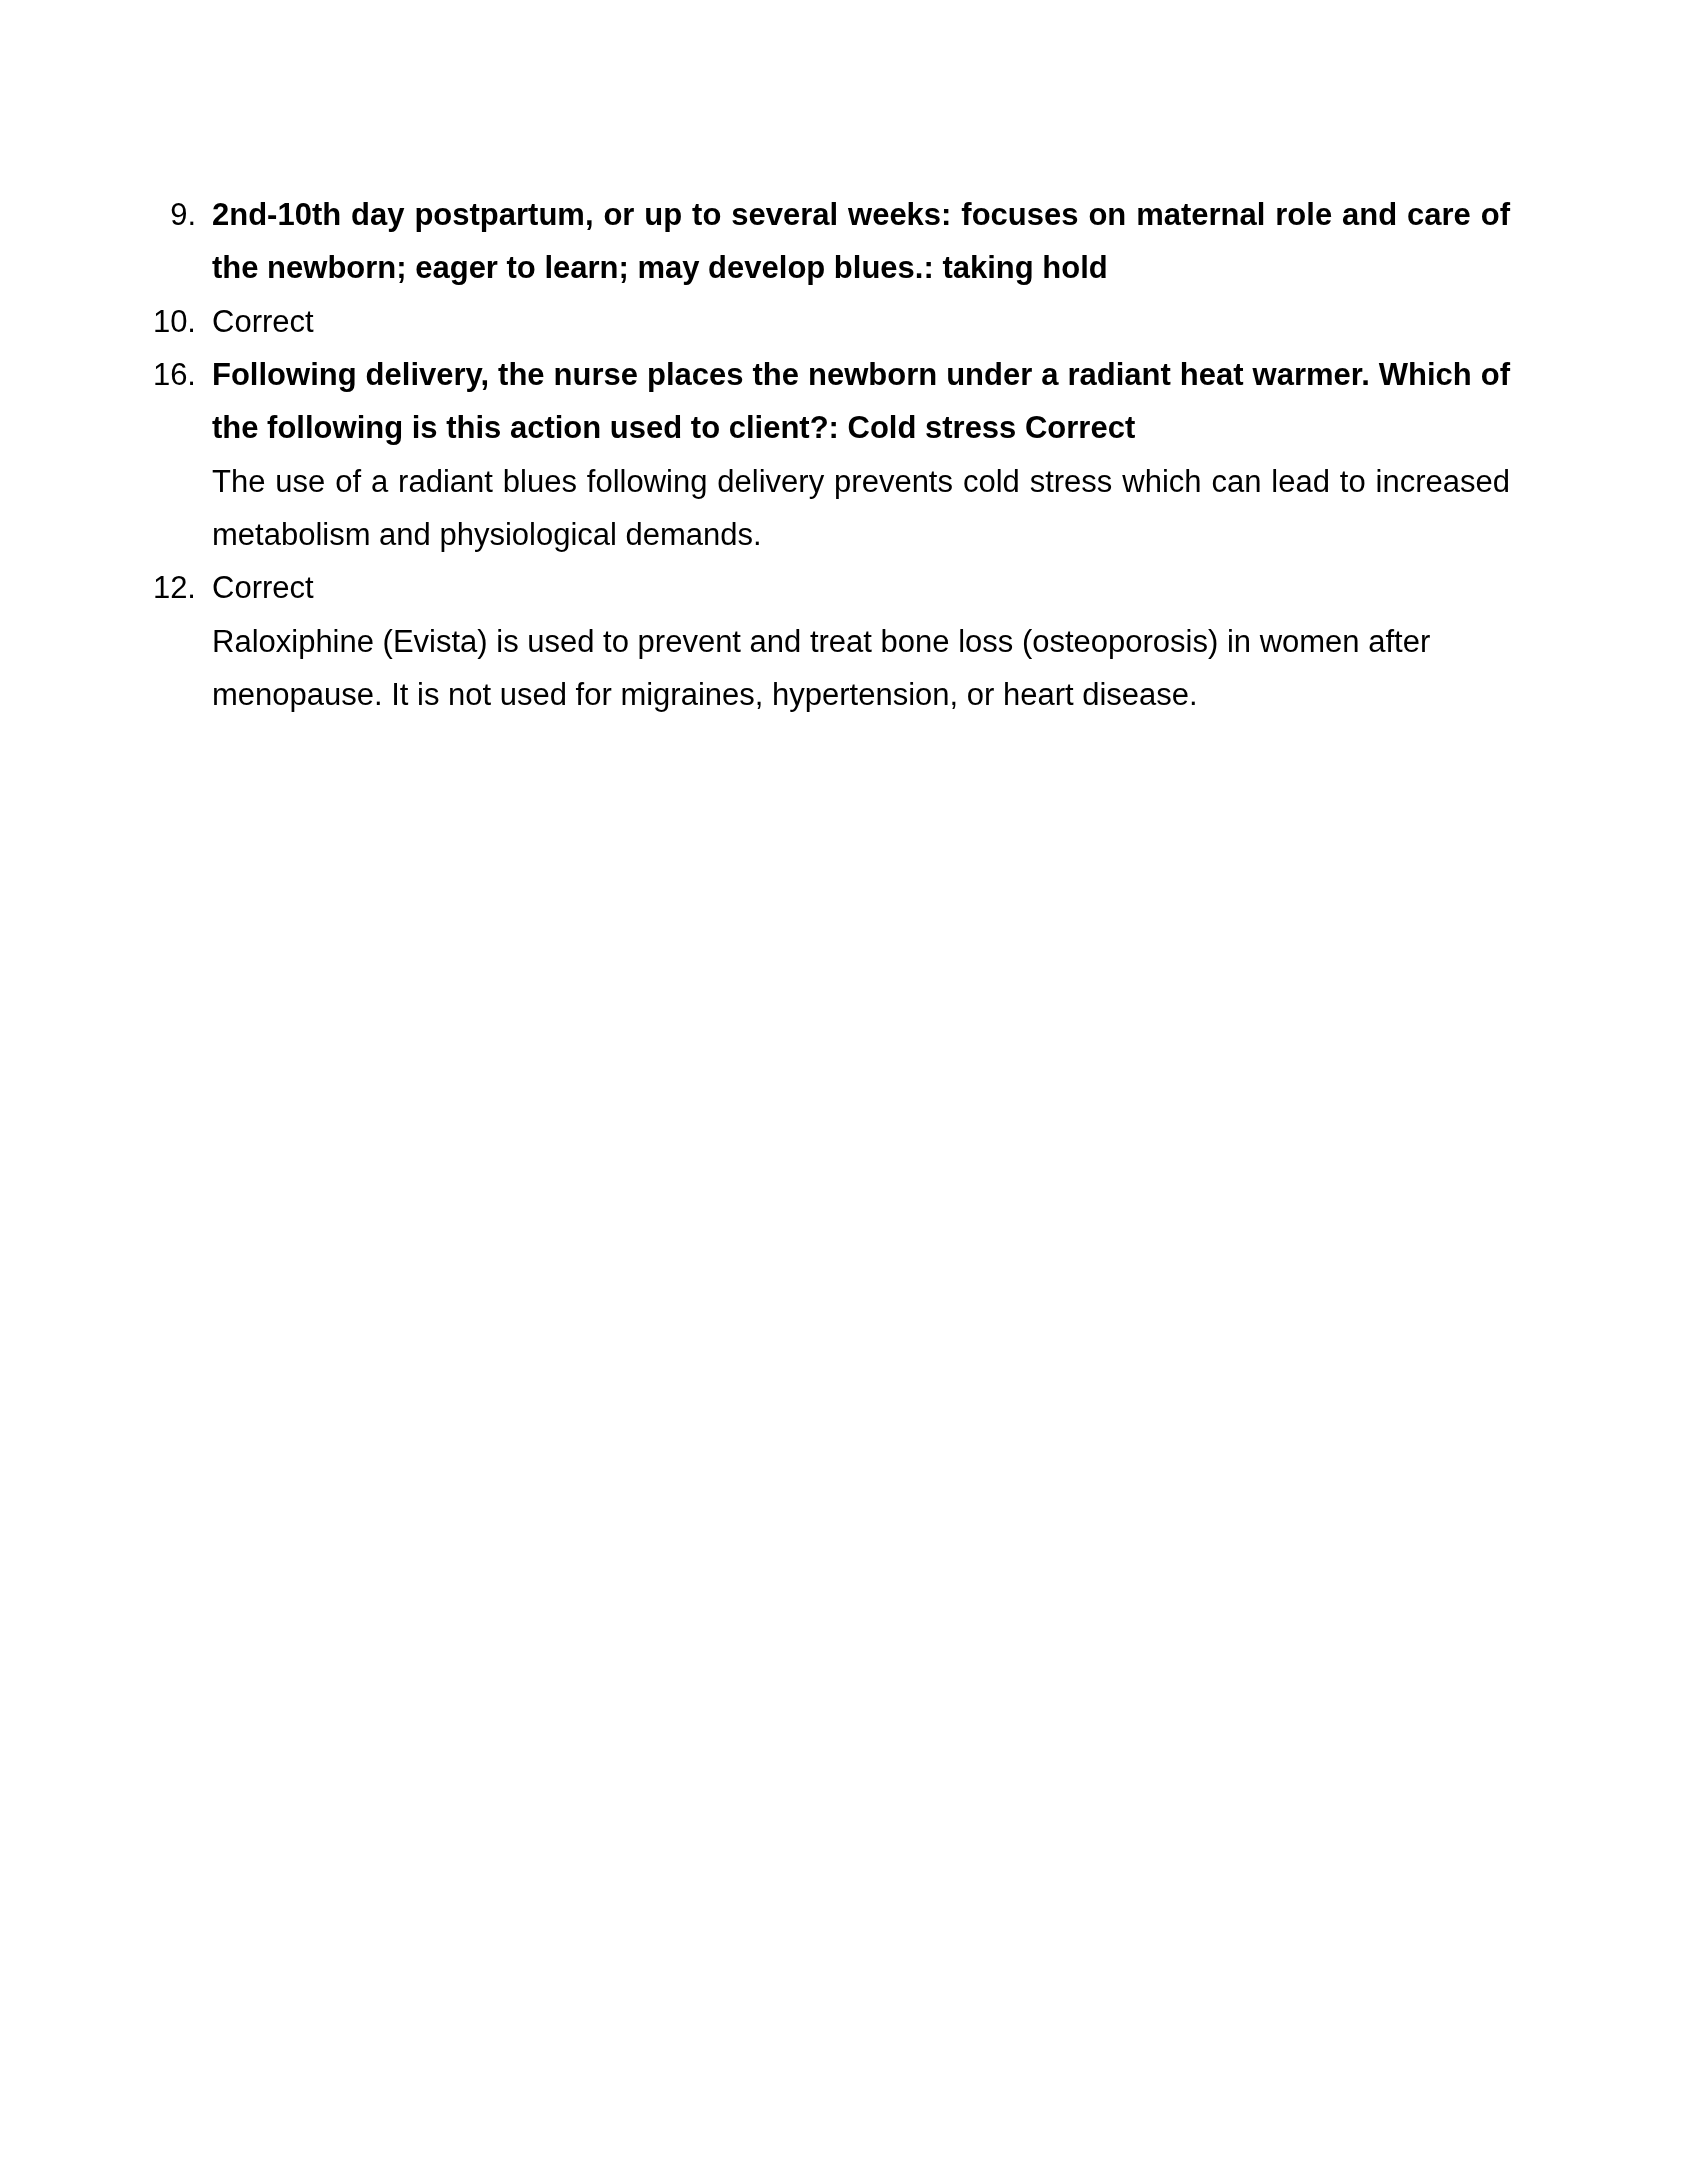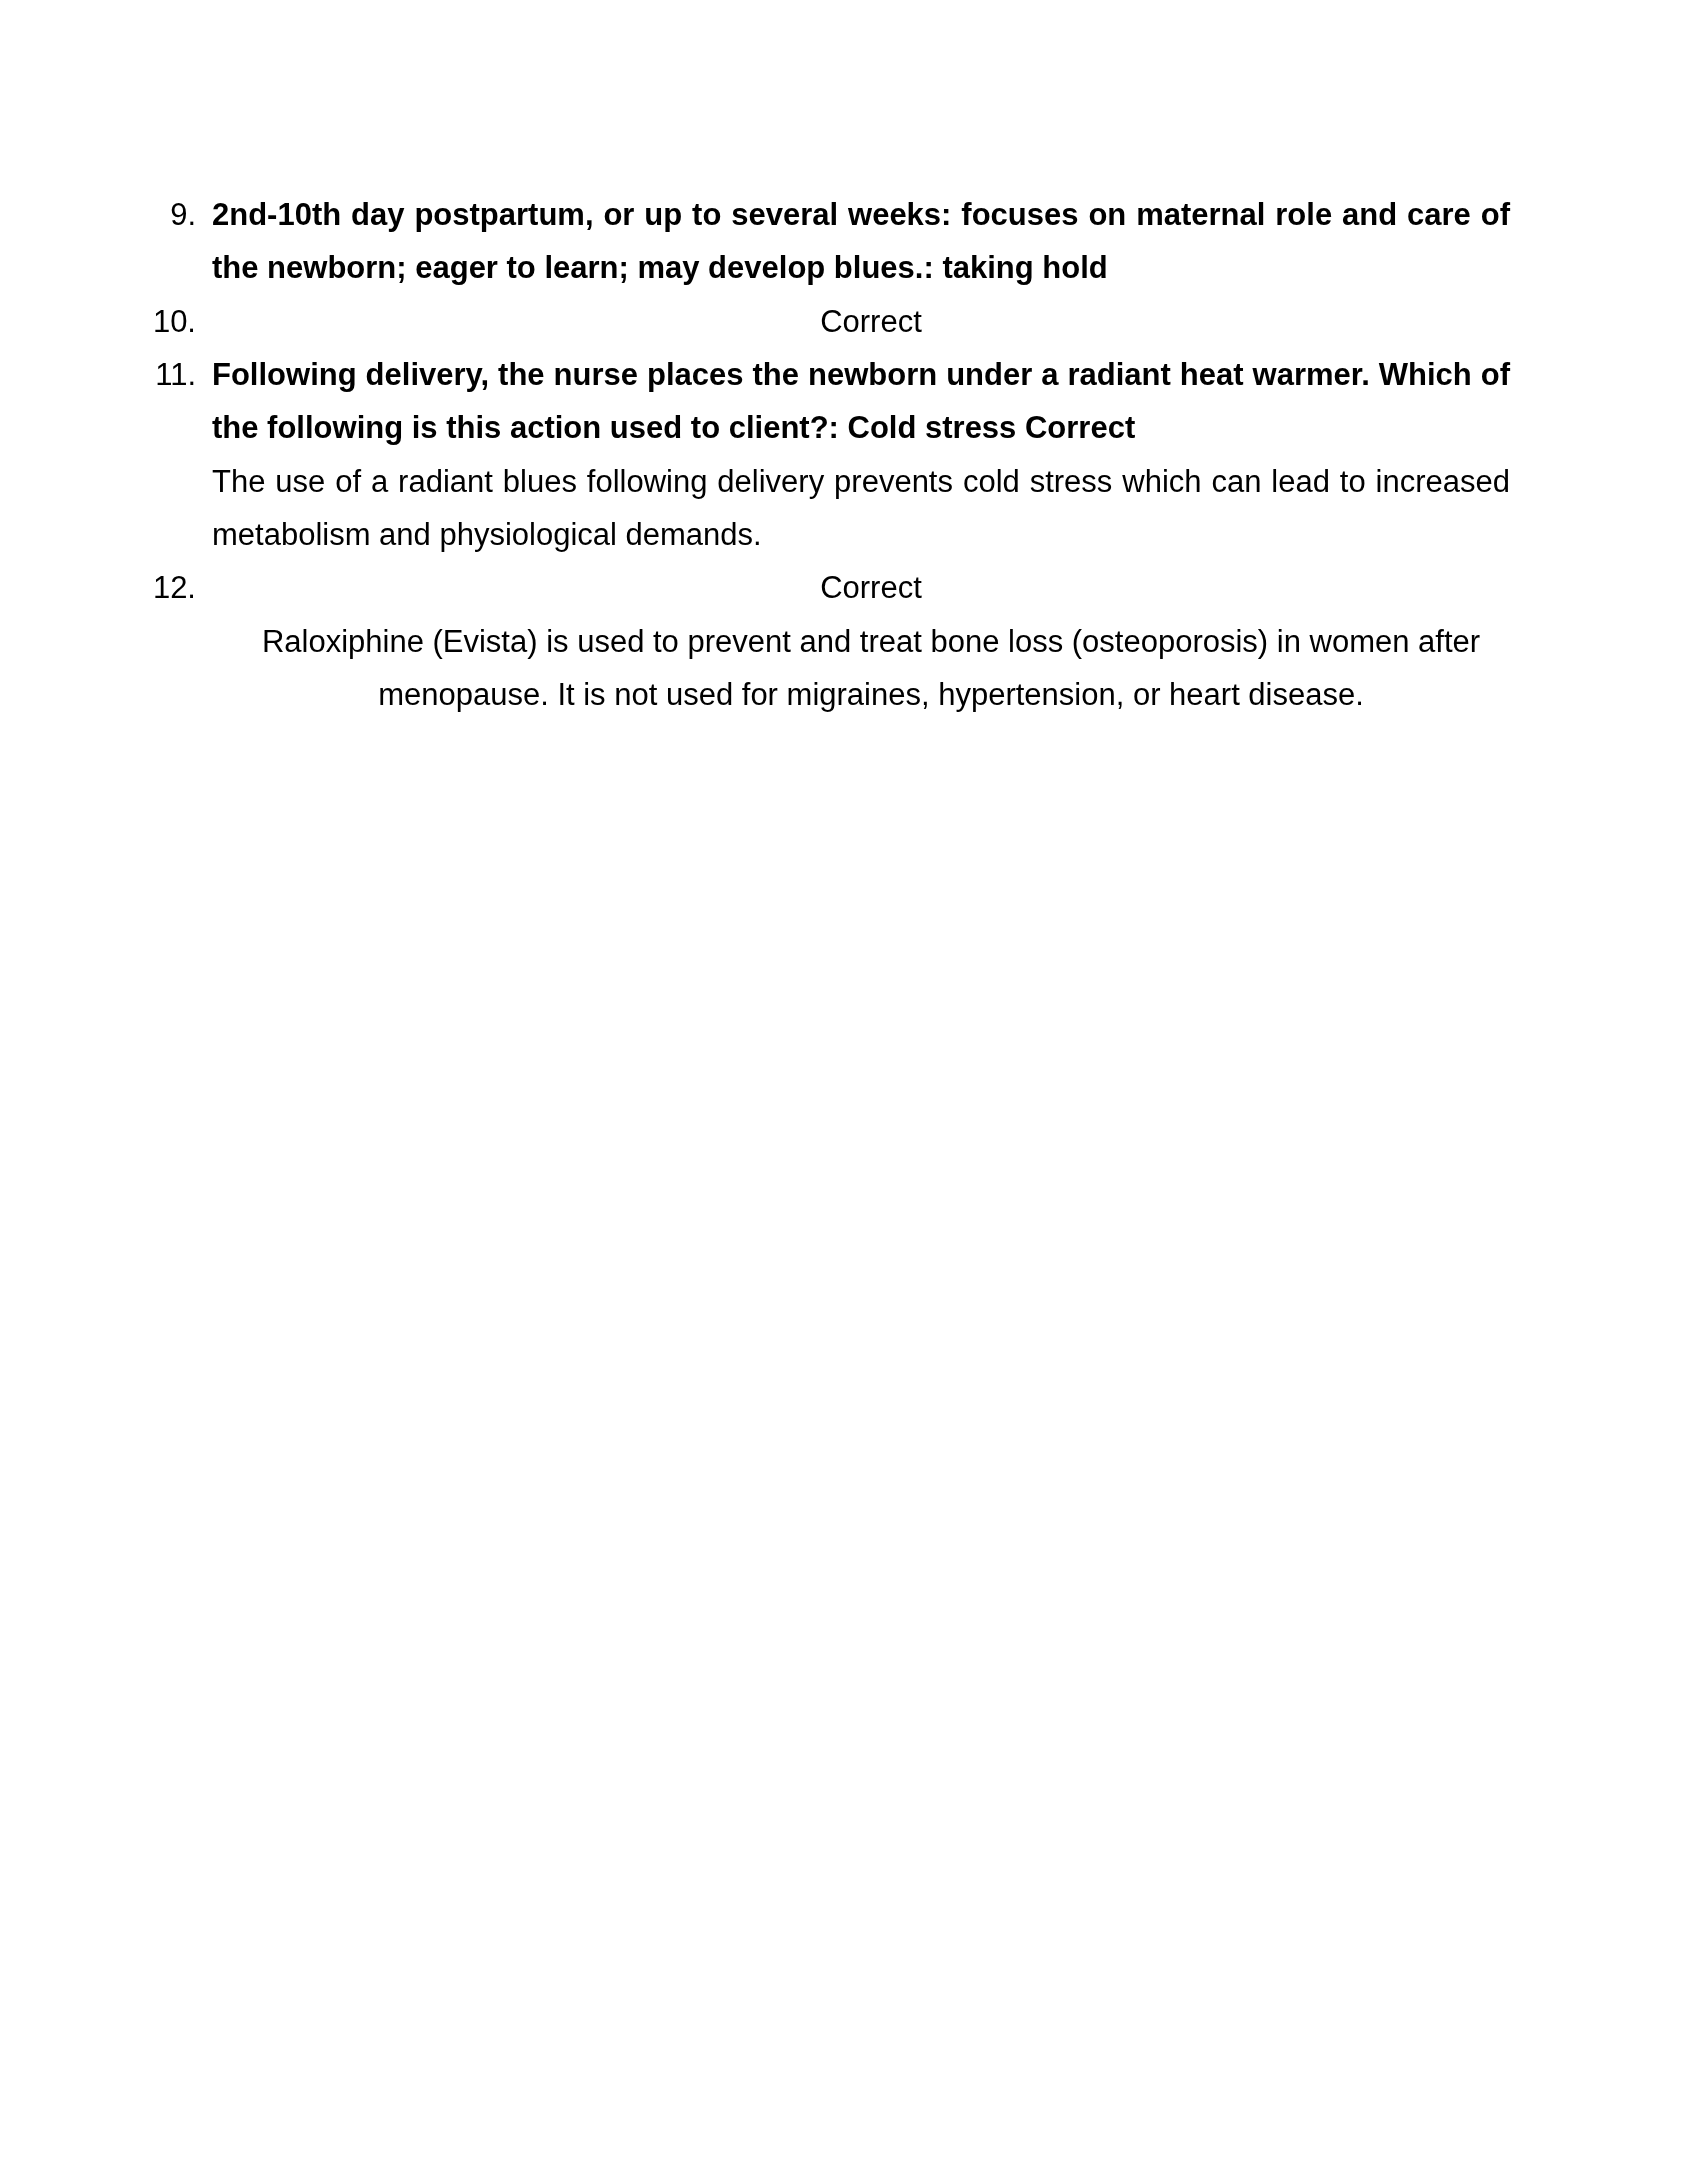--- a/index.html
+++ b/index.html
@@ -45,22 +45,21 @@
     min-width: 0;
   }
   .para {
     font-size: 31px;
     line-height: 1.72;
     text-align: justify;
     margin: 0;
     color: #000;
   }
   .para.nojustify {
-    text-align: center;
-    margin-left: 20px;
+    text-align: left;
   }
   .q {
     font-weight: bold;
   }
   .a {
     font-weight: bold;
   }
 </style>
 </head>
 <body>
@@ -76,21 +75,21 @@
     </li>
 
     <li class="qa-item">
       <div class="marker">10.</div>
       <div class="body-col">
         <p class="para nojustify">Correct</p>
       </div>
     </li>
 
     <li class="qa-item">
-      <div class="marker">11.</div>
+      <div class="marker">16.</div>
       <div class="body-col">
         <p class="para"><span class="q">Following delivery, the nurse places the newborn under a radiant heat warmer. Which of the following is this action used to client?:</span><span class="a"> Cold stress Correct</span></p>
         <p class="para">The use of a radiant blues following delivery prevents cold stress which can lead to increased metabolism and physiological demands.</p>
       </div>
     </li>
 
     <li class="qa-item">
       <div class="marker">12.</div>
       <div class="body-col">
         <p class="para nojustify">Correct</p>

